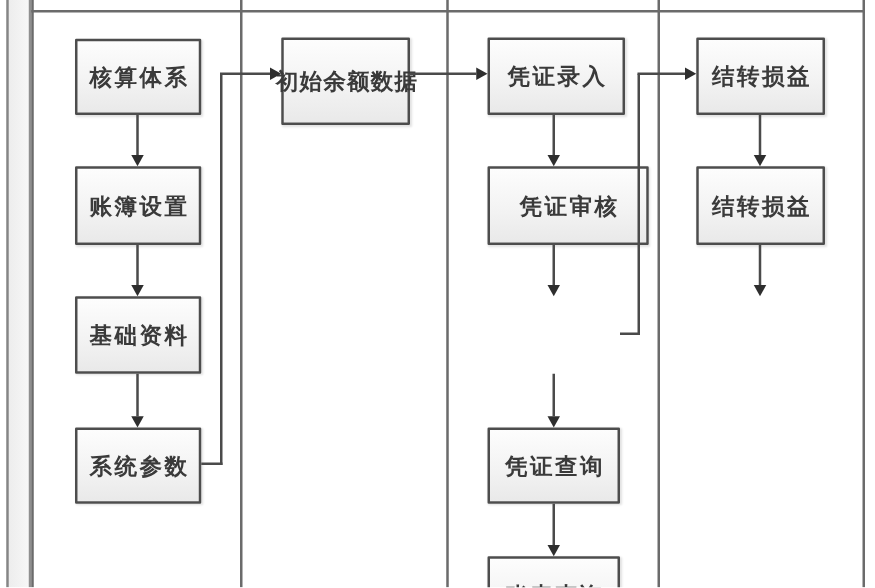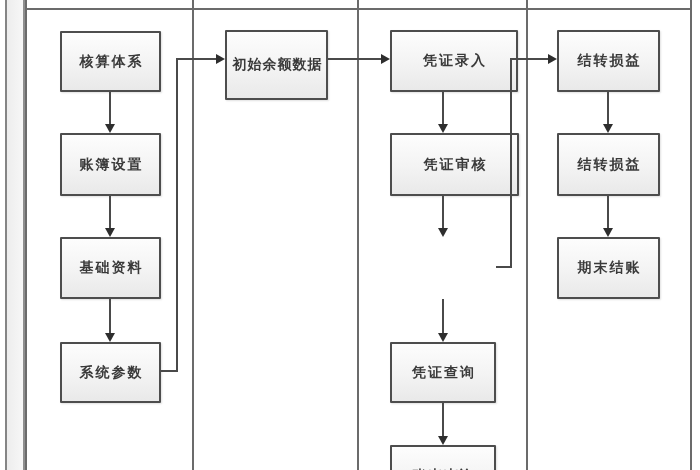--- a/index.html
+++ b/index.html
@@ -14,21 +14,21 @@
   .lane-vline{position:absolute;width:2px;background:#6b6b6b;}
   .lane-hline{position:absolute;height:2px;background:#6b6b6b;}
   .node{
     position:absolute;box-sizing:border-box;
     border:2px solid #4d4d4d;border-radius:1px;
     background:linear-gradient(180deg,#fdfdfd 0%,#f3f3f3 55%,#e9e9e9 100%);
     display:flex;align-items:center;justify-content:center;
     box-shadow:1px 1px 2px rgba(0,0,0,0.12);
   }
   .node-label{
-    font-size:14px;font-weight:bold;color:#3a3a3a;letter-spacing:2px;
+    font-size:18px;font-weight:bold;color:#3a3a3a;letter-spacing:2px;
     white-space:nowrap;text-indent:2px;
   }
   .cline{position:absolute;background:#4a4a4a;}
   .tri-down{
     position:absolute;width:0;height:0;
     border-left:5px solid transparent;border-right:5px solid transparent;
     border-top:9px solid #2e2e2e;
   }
   .tri-right{
     position:absolute;width:0;height:0;
@@ -60,41 +60,38 @@
     <span class="node-label">基础资料</span>
   </div>
   <div class="node" style="left:60px;top:342px;width:101px;height:61px">
     <span class="node-label">系统参数</span>
   </div>
 
   <div class="node" style="left:225px;top:30px;width:103px;height:70px">
     <span class="node-label" style="letter-spacing:1px">初始余额数据</span>
   </div>
 
-  <div class="node" style="left:390px;top:30px;width:128px;height:62px">
+  <div class="node" style="left:390px;top:30px;width:110px;height:62px">
     <span class="node-label">凭证录入</span>
   </div>
   <div class="node" style="left:390px;top:133px;width:129px;height:63px">
     <span class="node-label">凭证审核</span>
   </div>
   <div class="node" style="left:390px;top:342px;width:106px;height:61px">
     <span class="node-label">凭证查询</span>
   </div>
   <div class="node" style="left:390px;top:445px;width:106px;height:62px">
     <span class="node-label">账表查询</span>
   </div>
 
   <div class="node" style="left:557px;top:30px;width:103px;height:62px">
     <span class="node-label">结转损益</span>
   </div>
   <div class="node" style="left:557px;top:133px;width:103px;height:63px">
     <span class="node-label">结转损益</span>
-  </div>
-  <div class="node" style="left:557px;top:237px;width:103px;height:62px">
-    <span class="node-label">期末结账</span>
   </div>
 
   <div class="cline" style="left:109px;top:92px;width:2px;height:32px"></div>
   <div class="tri-down" style="left:105px;top:124px"></div>
   <div class="cline" style="left:109px;top:196px;width:2px;height:32px"></div>
   <div class="tri-down" style="left:105px;top:228px"></div>
   <div class="cline" style="left:109px;top:299px;width:2px;height:34px"></div>
   <div class="tri-down" style="left:105px;top:333px"></div>
 
   <div class="cline" style="left:442px;top:92px;width:2px;height:32px"></div>

